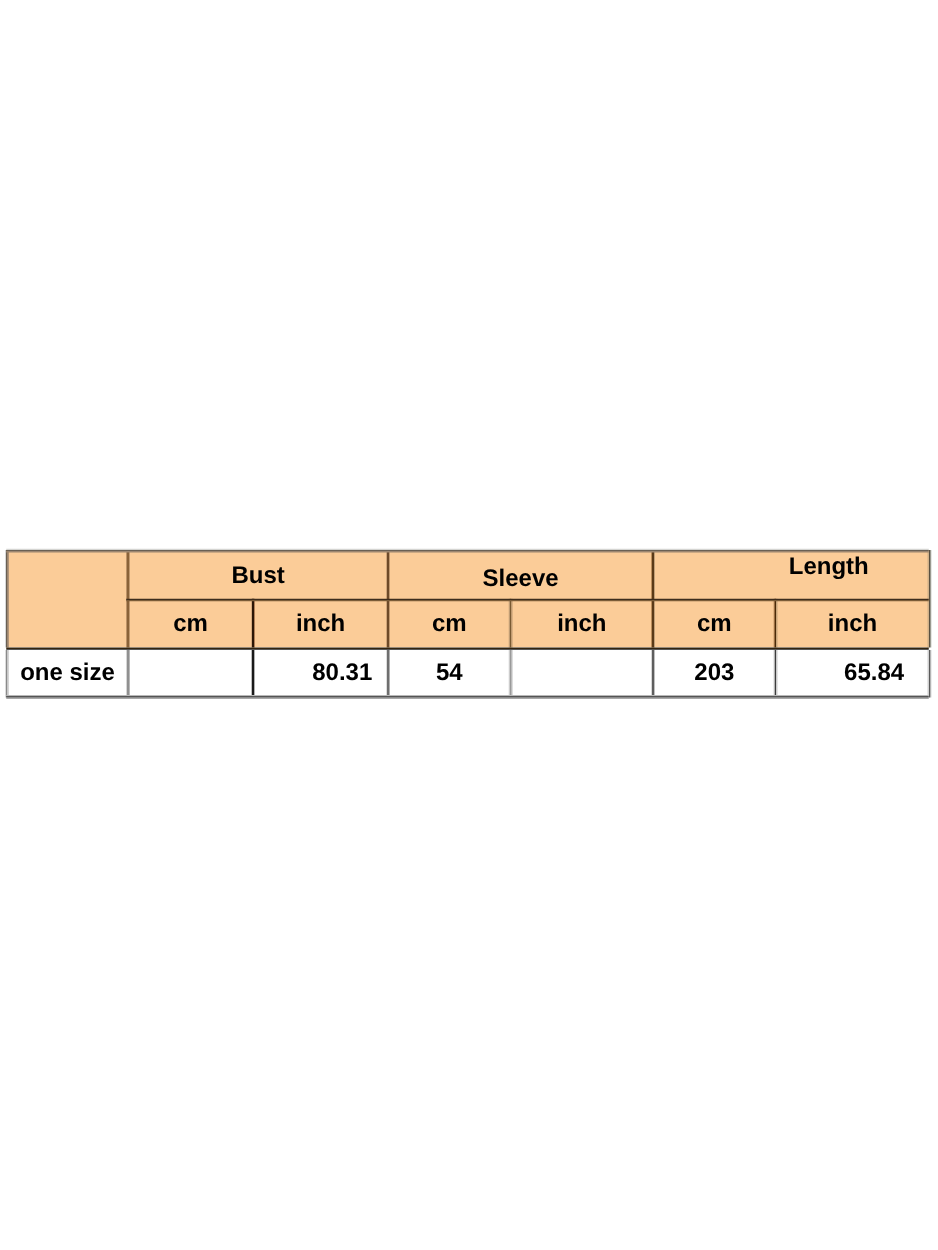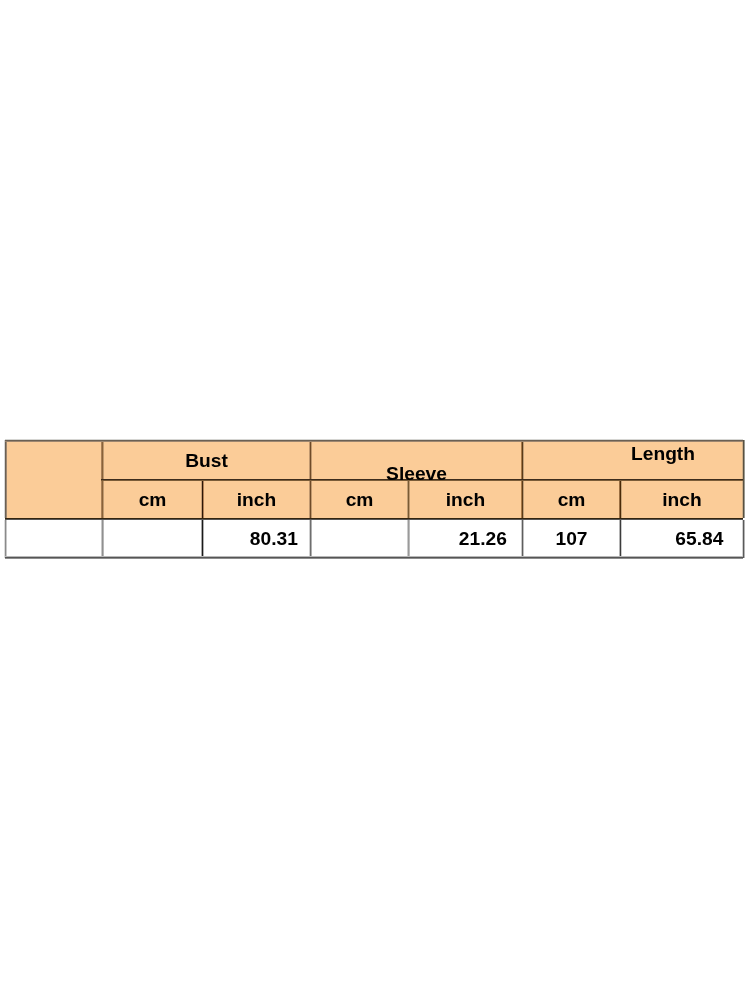--- a/index.html
+++ b/index.html
@@ -55,21 +55,21 @@
     <div class="vline w3" style="left:737px;top:80px;height:38px;background:linear-gradient(to right,#d0d0d0 0,#d0d0d0 33.333%,#5a5a5a 33.333%,#5a5a5a 66.666%,#b4b4b4 66.666%,#b4b4b4 100%)"></div>
 
     <div class="hline h3" style="left:0;top:-1px;width:738px;background:linear-gradient(to bottom,#d5d5d2 0,#d5d5d2 33.333%,#6a6054 33.333%,#6a6054 66.666%,#9c8670 66.666%,#9c8670 100%)"></div>
     <div class="hline" style="left:96px;top:39px;width:642px;background:linear-gradient(to bottom,#3d2c1c 0,#3d2c1c 50%,#7a5c38 50%,#7a5c38 100%)"></div>
     <div class="hline" style="left:0;top:78px;width:738px;background:linear-gradient(to bottom,#33240f 0,#33240f 50%,#555555 50%,#555555 100%)"></div>
     <div class="hline h3" style="left:0;top:116px;width:738px;background:linear-gradient(to bottom,#b8b8b8 0,#b8b8b8 33.333%,#555555 33.333%,#555555 66.666%,#8c8c8c 66.666%,#8c8c8c 100%)"></div>
 
     <div class="cell" style="left:98px;top:1px;width:207px;height:38px">
         <span>Bust</span>
       </div>
-    <div class="cell" style="left:306px;top:11px;width:211px;height:44px">
+    <div class="cell" style="left:306px;top:1px;width:211px;height:44px">
         <span>Sleeve</span>
       </div>
     <div class="cell" style="left:548px;top:1px;width:220px;height:24px">
         <span>Length</span>
       </div>
 
     <div class="cell" style="left:98px;top:41px;width:99px;height:37px">
         <span>cm</span>
       </div>
     <div class="cell" style="left:198px;top:41px;width:107px;height:37px">
@@ -81,27 +81,30 @@
     <div class="cell" style="left:404px;top:41px;width:113px;height:37px">
         <span>inch</span>
       </div>
     <div class="cell" style="left:518px;top:41px;width:97px;height:37px">
         <span>cm</span>
       </div>
     <div class="cell" style="left:616px;top:41px;width:122px;height:37px">
         <span>inch</span>
       </div>
 
+    <div class="cell" style="left:1px;top:80px;width:96px;height:37px">
+        <span>one size</span>
+      </div>
     <div class="cell nudge-left" style="left:198px;top:80px;width:107px;height:37px">
         <span>80.31</span>
       </div>
-    <div class="cell nudge-left" style="left:404px;top:80px;width:113px;height:37px">
-        <span>21.26</span>
+    <div class="cell" style="left:306px;top:80px;width:97px;height:37px">
+        <span>54</span>
       </div>
     <div class="cell" style="left:518px;top:80px;width:97px;height:37px">
-        <span>107</span>
+        <span>203</span>
       </div>
     <div class="cell nudge-left" style="left:616px;top:80px;width:122px;height:37px">
         <span>65.84</span>
       </div>
 
   </div>
 </div>
 
 </body></html>

